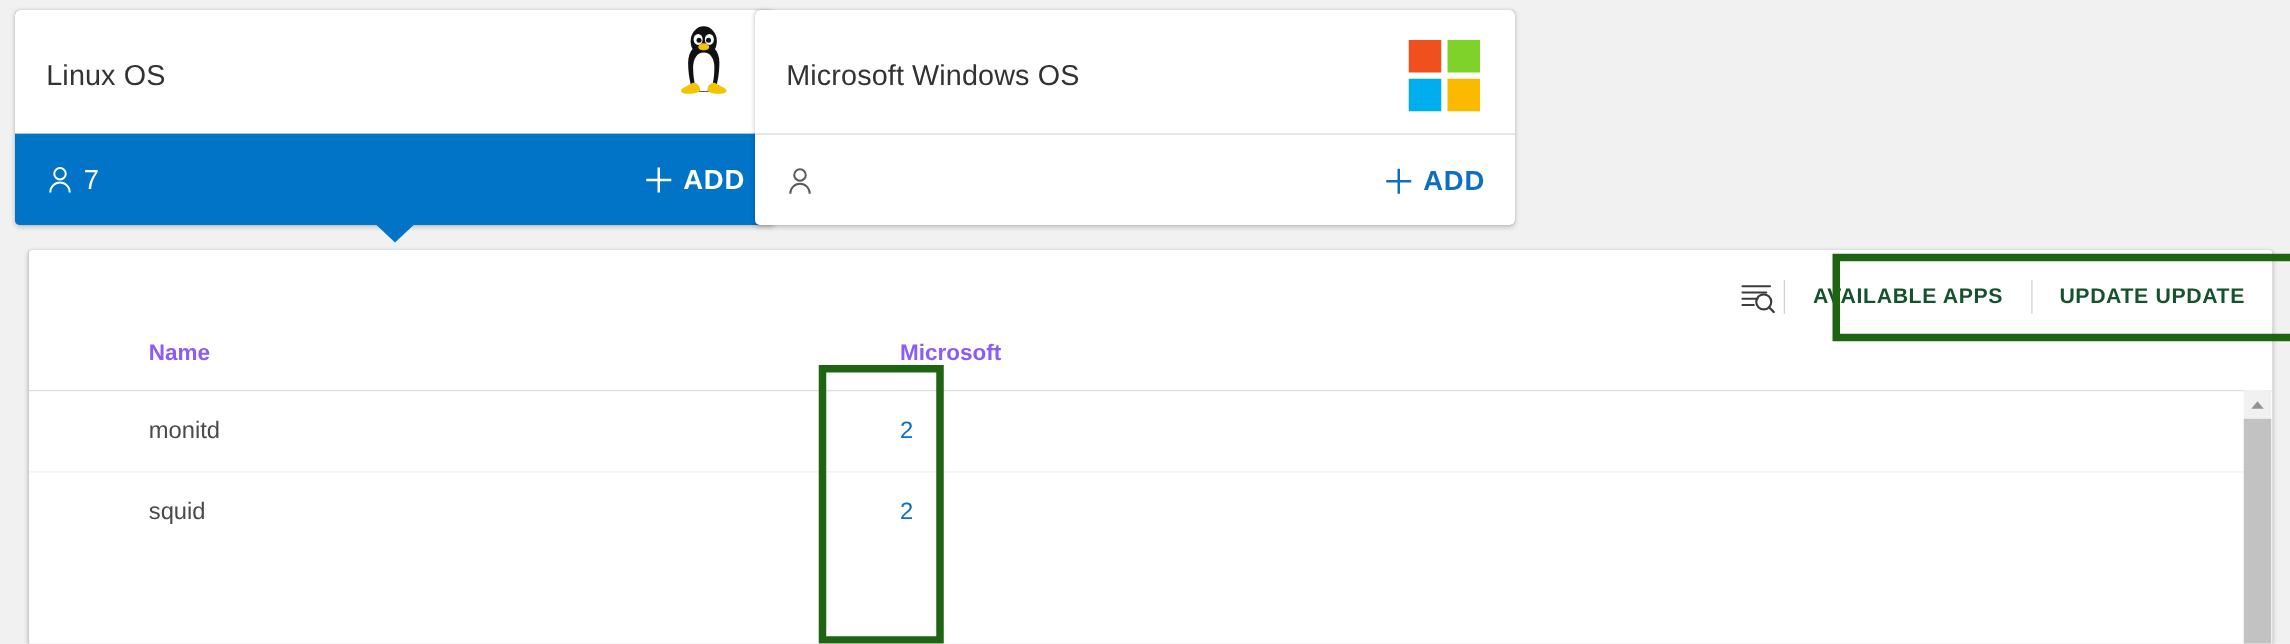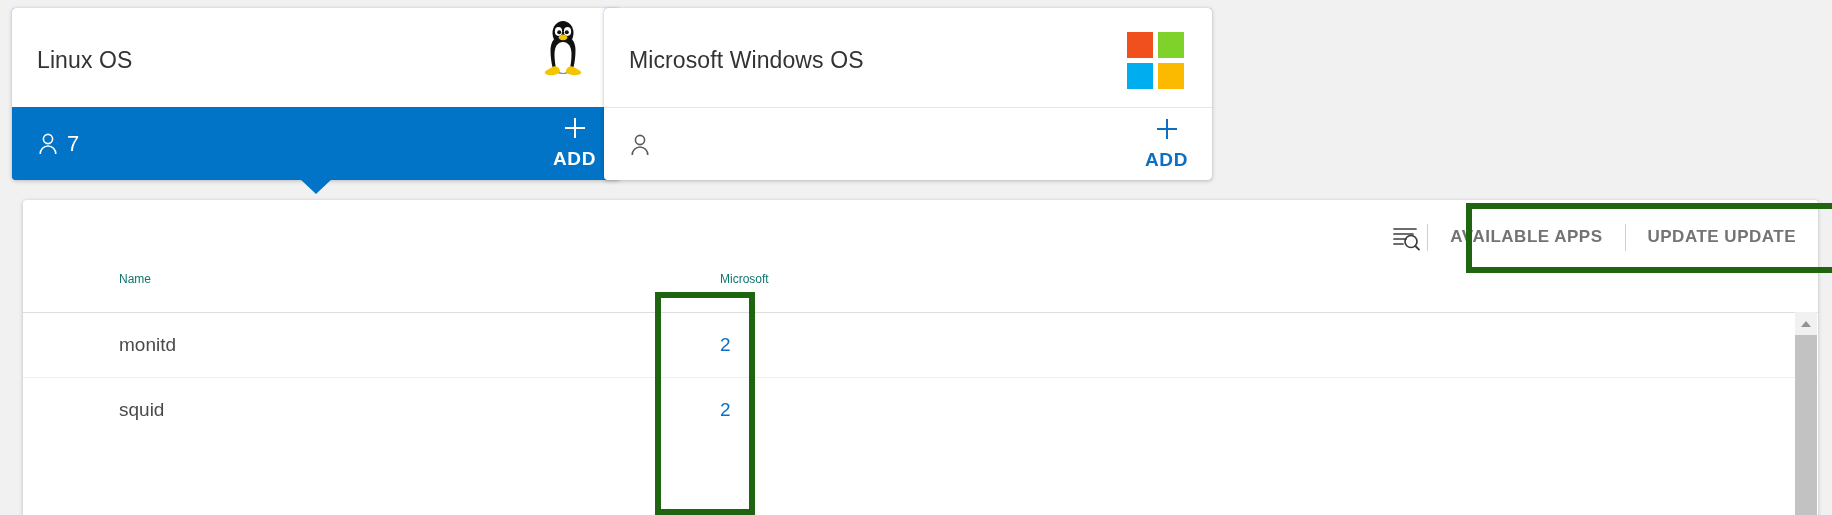--- a/index.html
+++ b/index.html
@@ -82,26 +82,25 @@
   .person-ico { width: 20px; height: 22px; display: block; }
 
   .add-btn {
     position: absolute;
     right: 24px;
     top: 50%;
     transform: translateY(-50%);
     display: flex;
     align-items: center;
     gap: 10px;
-    font-size: 19px;
+    font-size: 22px;
     font-weight: bold;
     letter-spacing: .6px;
     cursor: pointer;
     user-select: none;
-    flex-direction: column;
   }
   .card-foot.active .add-btn { color: #ffffff; }
   .card-foot.idle   .add-btn { color: #0D6FC4; }
   .plus {
     position: relative;
     width: 20px; height: 20px; display:block;
   }
   .plus::before, .plus::after {
     content:""; position:absolute; background: currentColor;
   }
@@ -141,40 +140,40 @@
     align-items: center;
   }
   .filter-ico { width: 30px; height: 28px; display:block; margin-right: 6px; cursor:pointer; }
 
   .tb-sep {
     width: 1px; height: 27px; background: #cfcfcf; margin: 0 0px;
   }
   .tb-link {
     font-size: 17px;
     font-weight: bold;
-    color: #737373;
+    color: #14532d;
     letter-spacing: .5px;
     padding: 0 22px;
     cursor: pointer;
     white-space: nowrap;
   }
 
   
   .tbl { position: absolute; left: 0; top: 56px; width: 100%; }
   .tbl-head {
     position: relative;
     height: 56px;
     border-bottom: 1px solid #dedede;
   }
   .th {
     position: absolute;
     top: 16px;
-    font-size: 12px;
-    font-weight: normal;
-    color: #0f766e;
+    font-size: 18px;
+    font-weight: bold;
+    color: #8b5cf6;
   }
   .th-name { left: 96px; }
   .th-inst { left: 697px; }
 
   .row {
     position: relative;
     height: 64px;
     border-bottom: 1px solid #efefef;
     padding-left: 20px;
   }

